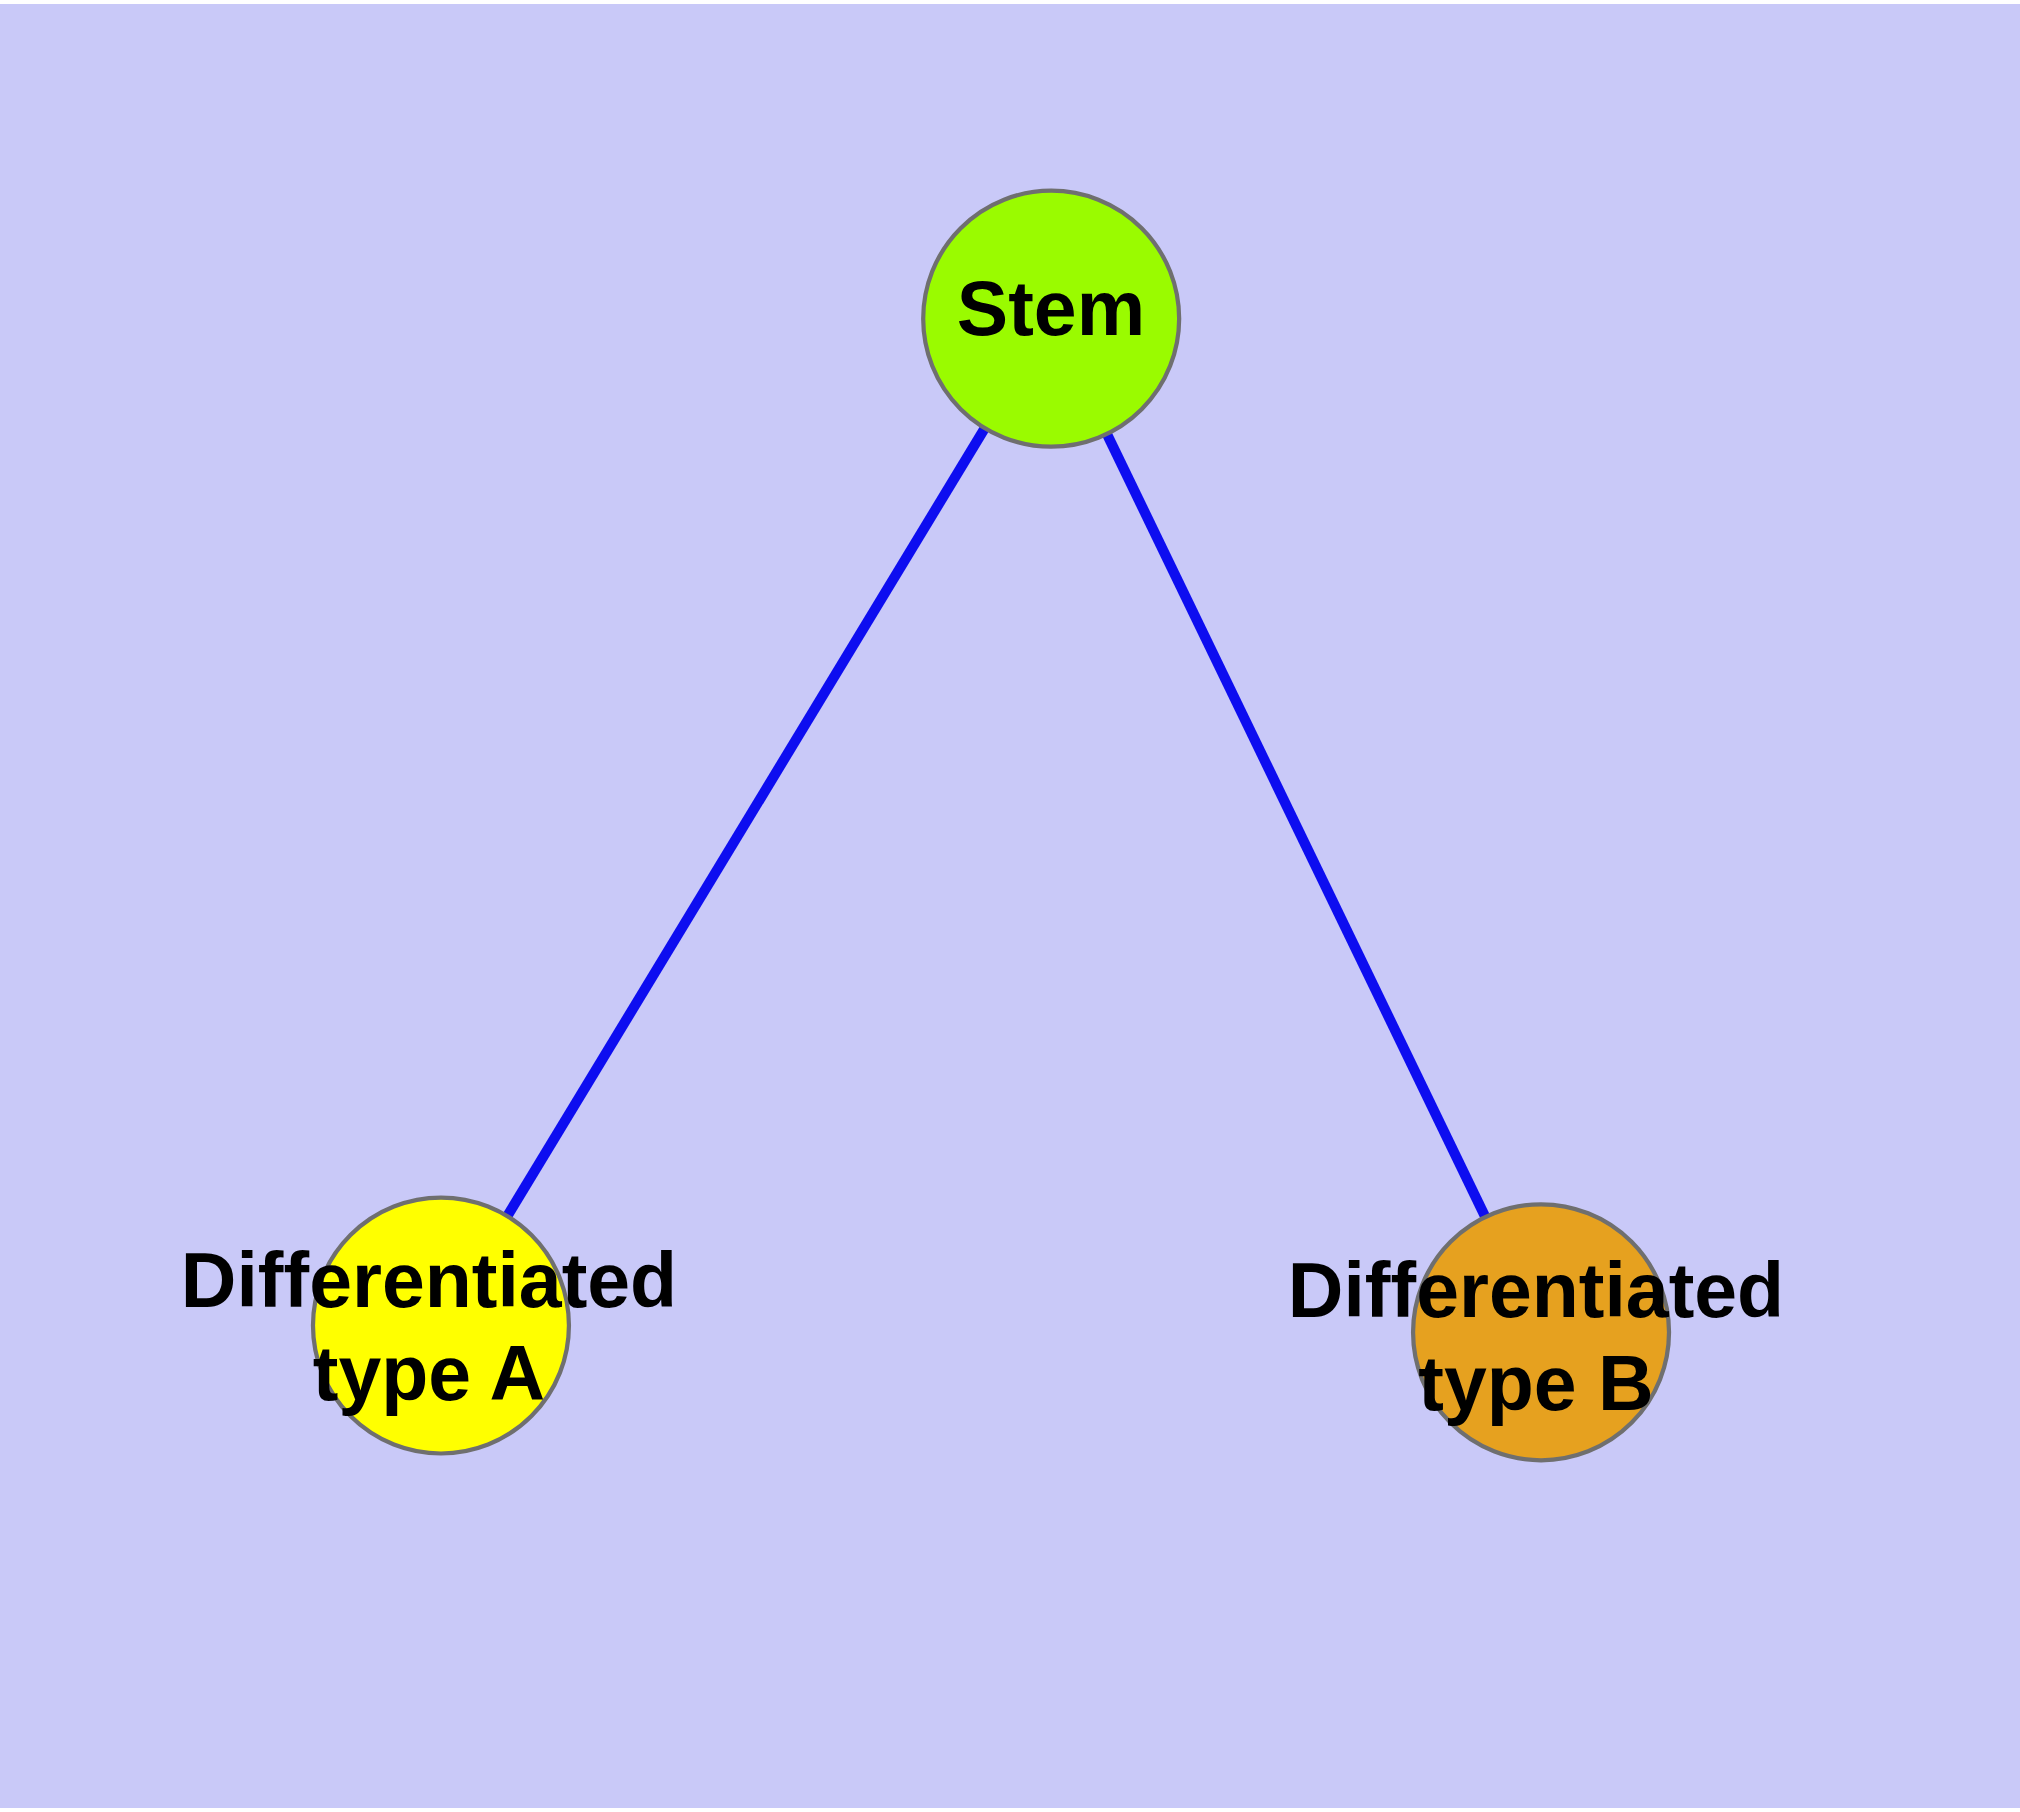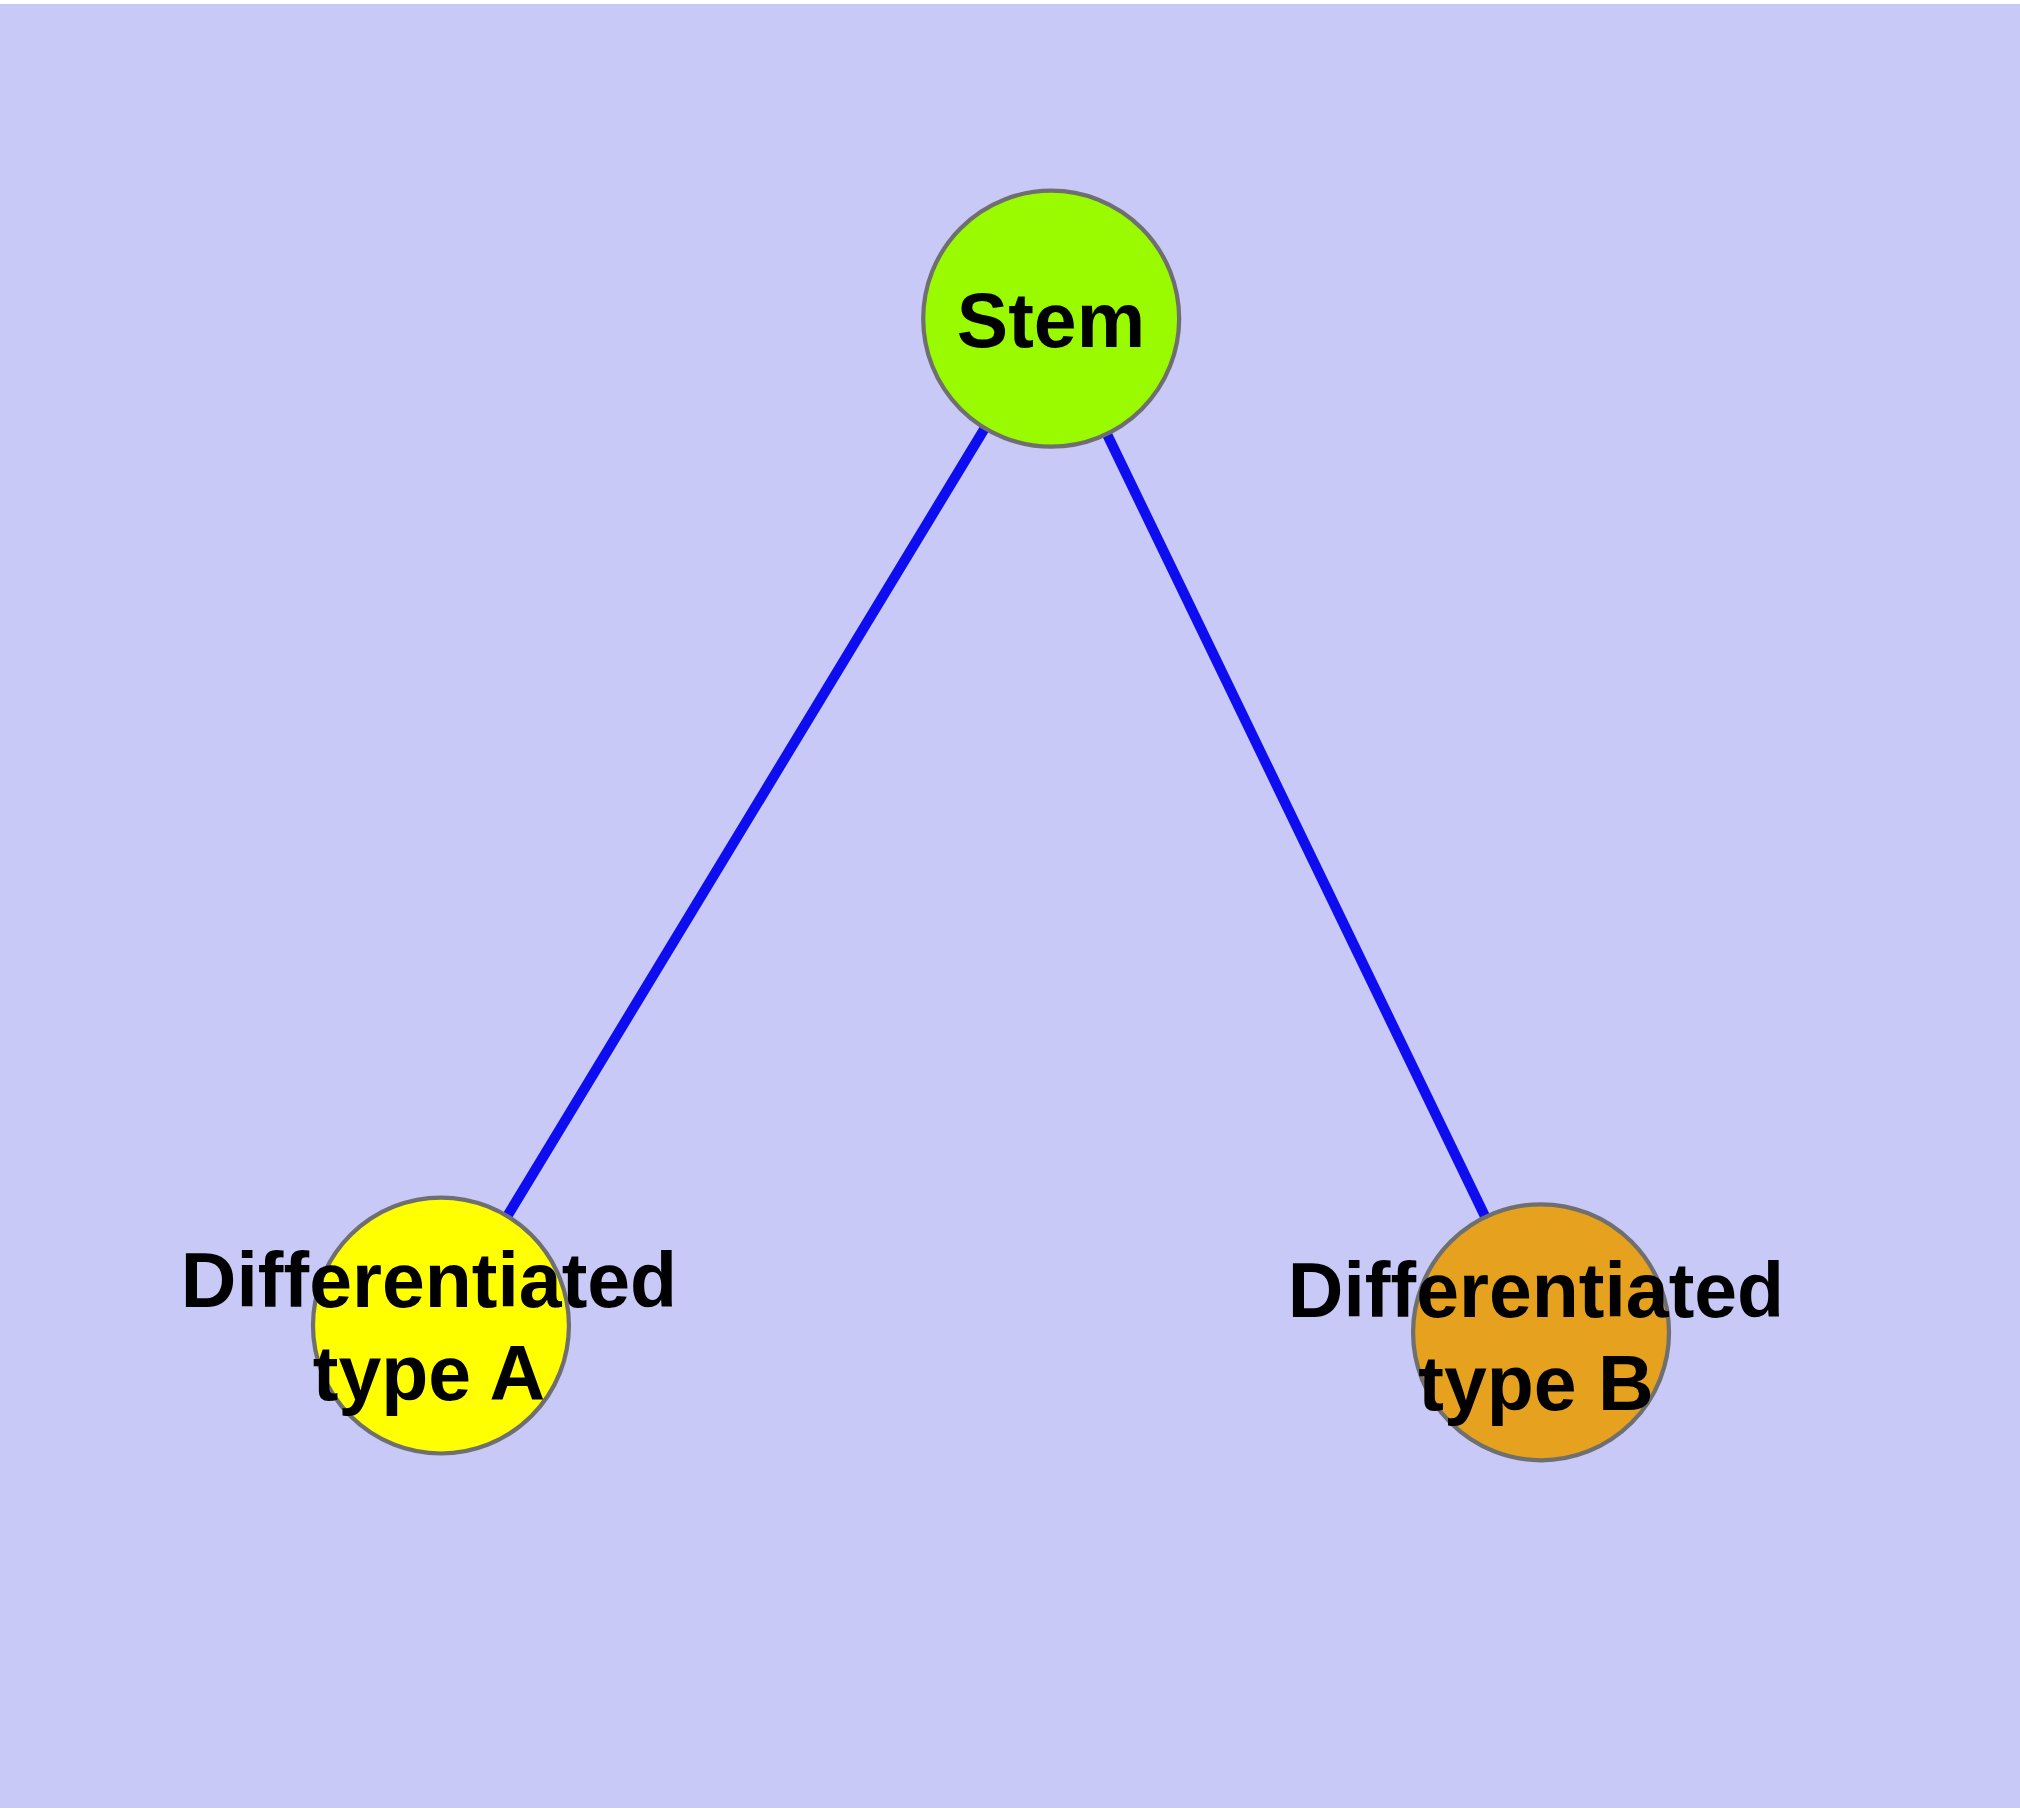--- a/index.html
+++ b/index.html
@@ -49,21 +49,21 @@
   <svg class="graph-svg" width="2021" height="1812" viewBox="0 0 2384 2138">
 
     <line x1="1240" y1="376" x2="520" y2="1564" stroke-width="12" stroke="#0D0DF0"></line>
     <line x1="1240" y1="376" x2="1818" y2="1572" stroke-width="12" stroke="#0D0DF0"></line>
 
     <circle cx="1240" cy="376" r="151" stroke-width="5" fill="#9AFB00" stroke="#6F6F6F"></circle>
     <circle cx="520" cy="1564" r="151" stroke-width="5" fill="#FFFF00" stroke="#6F6F6F"></circle>
     <circle cx="1818" cy="1572" r="151" stroke-width="5" fill="#E6A11F" stroke="#6F6F6F"></circle>
   </svg>
 
-  <div class="node-label" style="left:1051px; top:320px;text-align:center;">Stem</div>
+  <div class="node-label" style="left:1051px; top:308px;text-align:center;">Stem</div>
 
   <div class="node-label" style="left:429px; top:1327px;">Differentiated
 type A</div>
 
   <div class="node-label" style="left:1536px; top:1337px;">Differentiated
 type B</div>
 
 </div>
 
 

